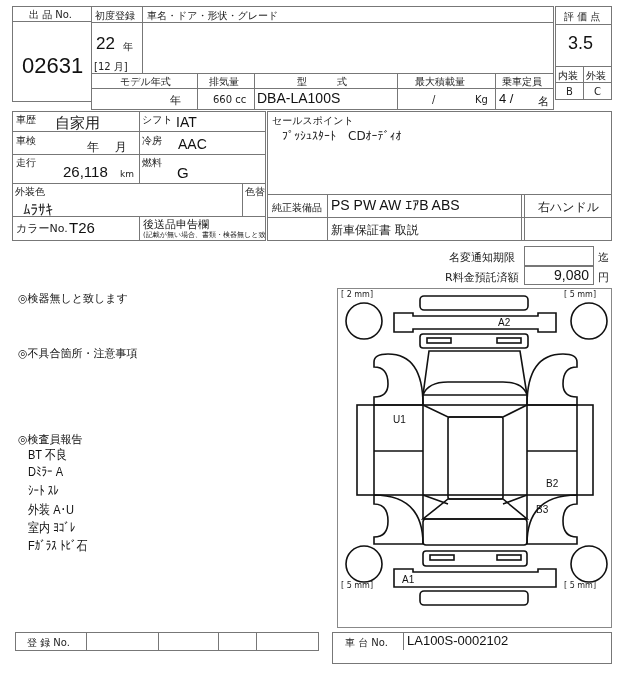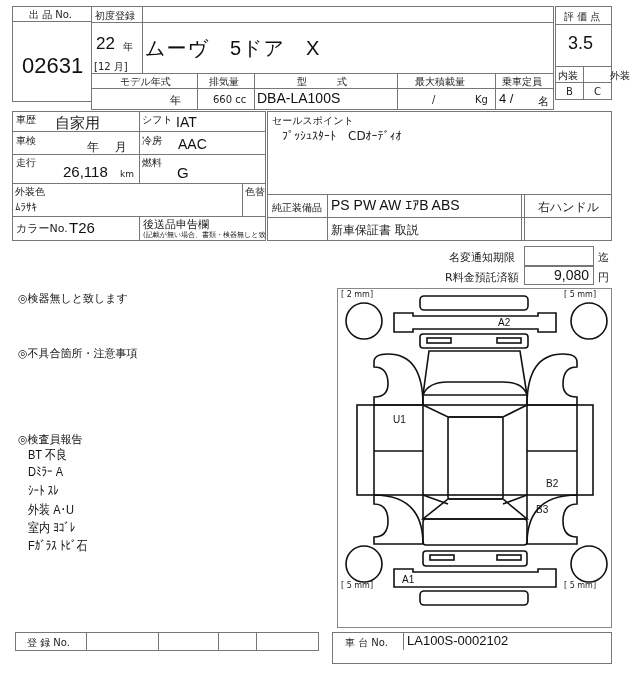--- a/index.html
+++ b/index.html
@@ -25,21 +25,21 @@
 
 <div class="box" style="left:91px;top:6px;width:52px;height:68px;">
   <div class="hline" style="left:0;top:15px;width:50px;"></div>
   <div class="lbl" style="left:3px;top:2px;">初度登録</div>
   <div class="val" style="left:4px;top:27px;font-size:17px;">22</div>
   <div class="lbl" style="left:31px;top:33px;font-size:10px;">年</div>
   <div class="lbl" style="left:2px;top:53px;font-size:10px;">[12  月]</div>
 </div>
 <div class="box" style="left:142px;top:6px;width:412px;height:68px;">
   <div class="hline" style="left:0;top:15px;width:410px;"></div>
-  <div class="val" style="left:2px;top:28px;font-size:20px;letter-spacing:1px;">ムーヴ　5ドア　X</div>
+  <div class="lbl" style="left:4px;top:2px;">車名・ドア・形状・グレード</div>
 </div>
 
 <div class="box" style="left:91px;top:73px;width:463px;height:37px;">
   <div class="hline" style="left:0;top:14px;width:461px;"></div>
   <div class="vline" style="left:105px;top:0;height:35px;"></div>
   <div class="vline" style="left:162px;top:0;height:35px;"></div>
   <div class="vline" style="left:305px;top:0;height:35px;"></div>
   <div class="vline" style="left:403px;top:0;height:35px;"></div>
   <div class="lbl" style="left:28px;top:1px;">モデル年式</div>
   <div class="lbl" style="left:78px;top:19px;font-size:11px;">年</div>
@@ -56,21 +56,21 @@
 </div>
 
 <div class="box" style="left:555px;top:6px;width:57px;height:94px;">
   <div class="hline" style="left:0;top:17px;width:55px;"></div>
   <div class="hline" style="left:0;top:59px;width:55px;"></div>
   <div class="hline" style="left:0;top:75px;width:55px;"></div>
   <div class="vline" style="left:27px;top:59px;height:33px;"></div>
   <div class="lbl" style="left:8px;top:3px;">評 価 点</div>
   <div class="val" style="left:12px;top:26px;font-size:18px;">3.5</div>
   <div class="lbl" style="left:2px;top:62px;">内装</div>
-  <div class="lbl" style="left:30px;top:62px;margin-left:24px;">外装</div>
+  <div class="lbl" style="left:30px;top:62px;">外装</div>
   <div class="lbl" style="left:10px;top:79px;font-size:10px;">B</div>
   <div class="lbl" style="left:38px;top:79px;font-size:10px;">C</div>
 </div>
 
 <div class="box" style="left:12px;top:111px;width:254px;height:130px;">
   <div class="hline" style="left:0;top:19px;width:252px;"></div>
   <div class="hline" style="left:0;top:42px;width:252px;"></div>
   <div class="hline" style="left:0;top:71px;width:252px;"></div>
   <div class="hline" style="left:0;top:104px;width:252px;"></div>
   <div class="vline" style="left:126px;top:0;height:71px;"></div>
@@ -90,21 +90,21 @@
   <div class="val" style="left:165px;top:24px;font-size:14px;">AAC</div>
 
   <div class="lbl" style="left:3px;top:44px;">走行</div>
   <div class="val" style="left:50px;top:51px;font-size:15px;">26,118</div>
   <div class="lbl" style="left:107px;top:57px;font-size:9px;">km</div>
 
   <div class="lbl" style="left:129px;top:44px;">燃料</div>
   <div class="val" style="left:164px;top:52px;font-size:15px;">G</div>
 
   <div class="lbl" style="left:2px;top:73px;">外装色</div>
-  <div class="lbl" style="left:2px;top:89px;font-size:11px;text-align:right;">ﾑﾗｻｷ</div>
+  <div class="lbl" style="left:10px;top:89px;font-size:15px;text-align:right;">ﾑﾗｻｷ</div>
   <div class="lbl" style="left:232px;top:73px;">色替</div>
 
   <div class="lbl" style="left:3px;top:109px;font-size:11px;">カラーNo.</div>
   <div class="val" style="left:56px;top:107px;font-size:15px;">T26</div>
 
   <div class="lbl" style="left:130px;top:105px;font-size:11px;">後送品申告欄</div>
   <div class="lbl" style="left:130px;top:118px;font-size:7px;">(記載が無い場合、書類・検器無しと致します)</div>
 </div>
 
 <div class="box" style="left:267px;top:111px;width:345px;height:84px;">

